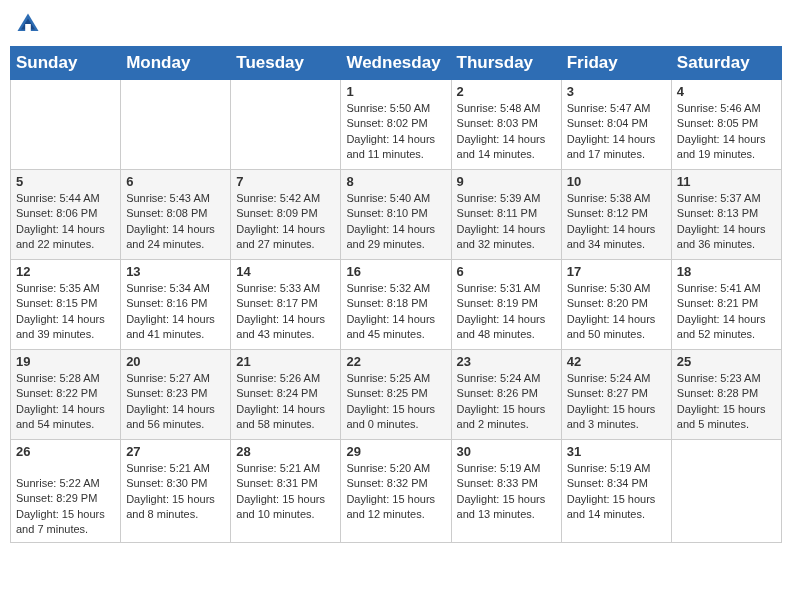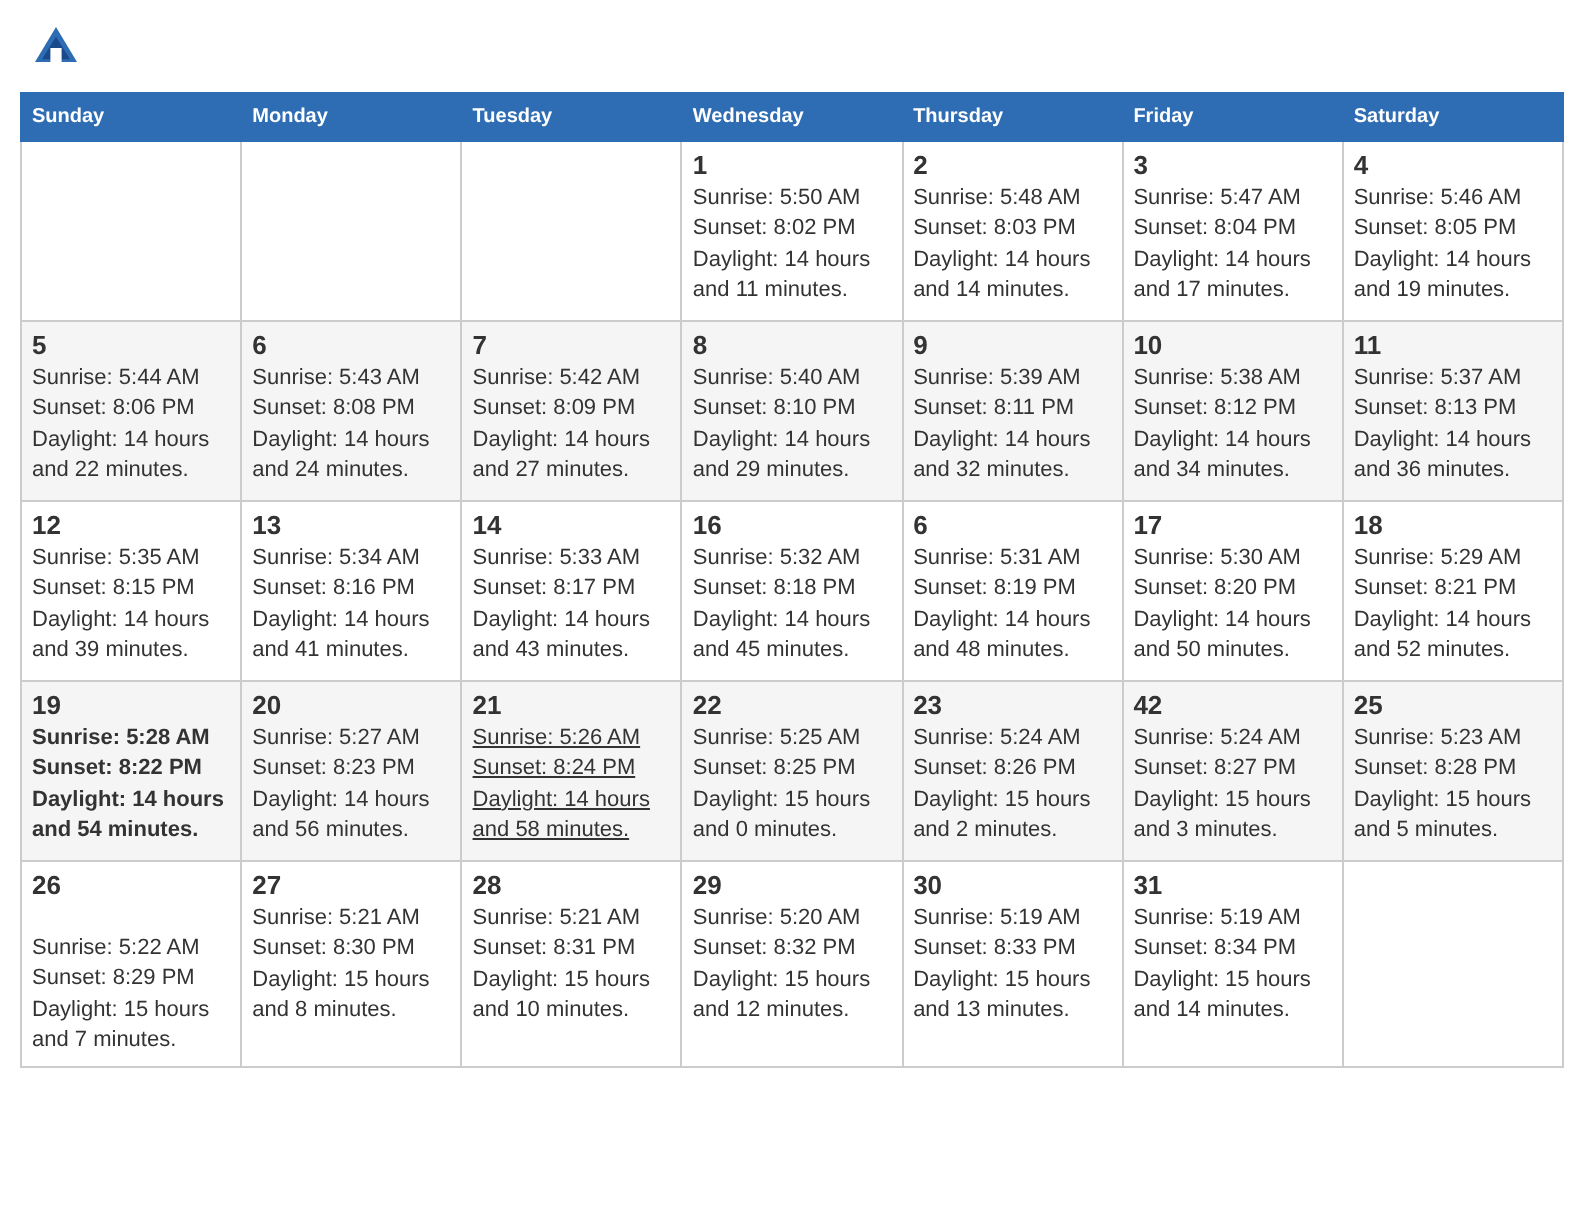--- a/index.html
+++ b/index.html
@@ -56,21 +56,21 @@
     .calendar {
       width: 100%;
       border-collapse: collapse;
       font-size: 11px;
     }
     .calendar th {
       background: #2e6db4;
       color: #fff;
       text-align: left;
       padding: 6px 5px;
-      font-size: 10px;
+      font-size: 17px;
       font-weight: bold;
       border: 1px solid #2e6db4;
     }
     .calendar td {
       border: 1px solid #ccc;
       vertical-align: top;
       padding: 4px 5px;
       height: 90px;
       width: calc(100% / 7);
       background: #fff;
@@ -248,44 +248,44 @@
         </td>
         <td>
           <div class="day-number">17</div>
           <div class="day-info" style="white-space: pre-line;">Sunrise: 5:30 AM
 Sunset: 8:20 PM
 Daylight: 14 hours
 and 50 minutes.</div>
         </td>
         <td>
           <div class="day-number">18</div>
-          <div class="day-info" style="white-space: pre-line;">Sunrise: 5:29 AM
+          <div class="day-info" style="white-space: pre-line;">Sunrise: 5:41 AM
 Sunset: 8:21 PM
 Daylight: 14 hours
 and 52 minutes.</div>
         </td>
       </tr>
       <tr>
         <td>
           <div class="day-number">19</div>
-          <div class="day-info" style="white-space: pre-line; font-weight: bold;">Sunrise: 5:28 AM
+          <div class="day-info" style="white-space: pre-line;">Sunrise: 5:28 AM
 Sunset: 8:22 PM
 Daylight: 14 hours
 and 54 minutes.</div>
         </td>
         <td>
           <div class="day-number">20</div>
           <div class="day-info" style="white-space: pre-line;">Sunrise: 5:27 AM
 Sunset: 8:23 PM
 Daylight: 14 hours
 and 56 minutes.</div>
         </td>
         <td>
           <div class="day-number">21</div>
-          <div class="day-info" style="white-space: pre-line; text-decoration: underline;">Sunrise: 5:26 AM
+          <div class="day-info" style="white-space: pre-line;">Sunrise: 5:26 AM
 Sunset: 8:24 PM
 Daylight: 14 hours
 and 58 minutes.</div>
         </td>
         <td>
           <div class="day-number">22</div>
           <div class="day-info" style="white-space: pre-line;">Sunrise: 5:25 AM
 Sunset: 8:25 PM
 Daylight: 15 hours
 and 0 minutes.</div>

